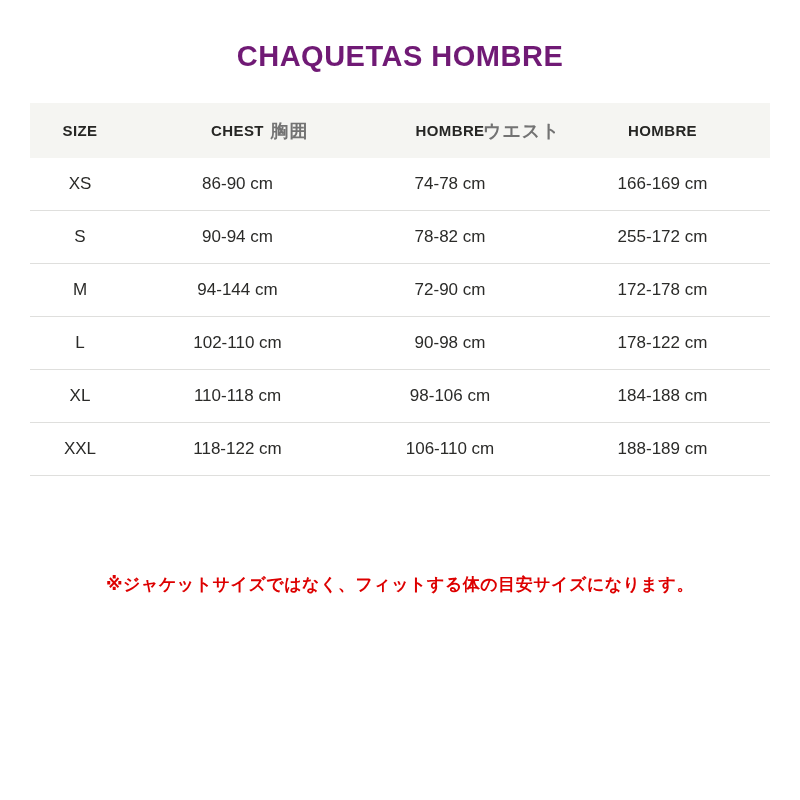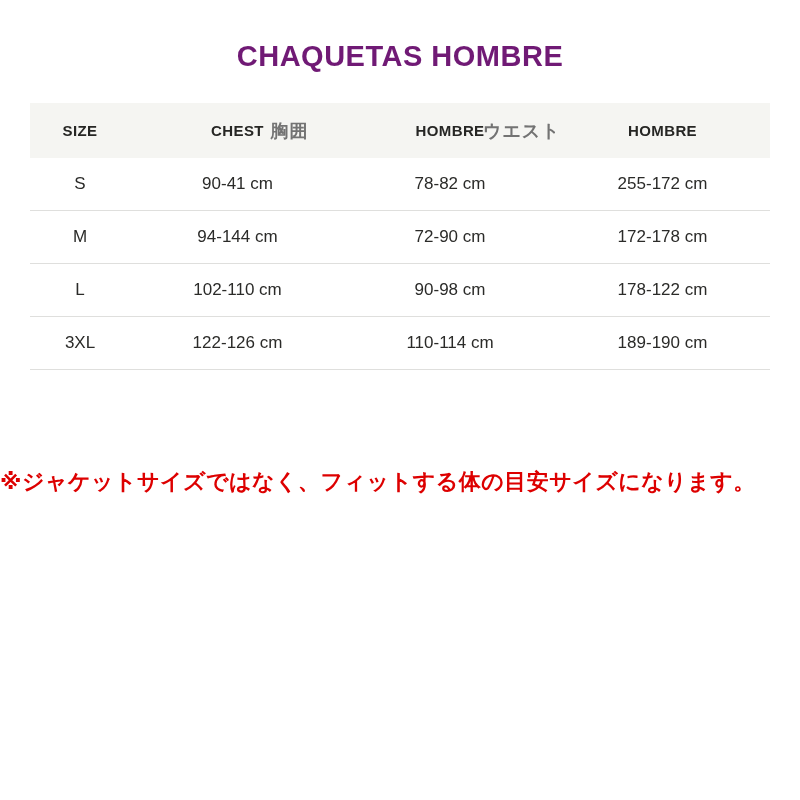--- a/index.html
+++ b/index.html
@@ -58,21 +58,22 @@
   }
   table.size-chart tbody td {
     height: 52px;
     border-bottom: 1px solid #dfdfdd;
     font-size: 17px;
     font-weight: 400;
     color: #2b2b29;
   }
   .fit-note {
     margin: 97px 0 0 0;
-    font-size: 22px;
+    text-align: center;
+    font-size: 17px;
     font-weight: 700;
     color: #dd0000;
     letter-spacing: 0.5px;
   }
 </style>
 </head>
 <body>
 
 <h1 class="page-title">CHAQUETAS HOMBRE</h1>
 
@@ -96,39 +97,51 @@
         <span>HOMBRE</span>
         <span class="jp-annotation">ウエスト</span>
       </th>
       <th>
         <span>HOMBRE</span>
       </th>
     </tr>
   </thead>
   <tbody>
     <tr>
+      <td>XS</td>
+      <td>86-90 cm</td>
+      <td>74-78 cm</td>
+      <td>166-169 cm</td>
+    </tr>
+    <tr>
       <td>S</td>
-      <td>90-41 cm</td>
+      <td>90-94 cm</td>
       <td>78-82 cm</td>
       <td>255-172 cm</td>
     </tr>
     <tr>
       <td>M</td>
       <td>94-144 cm</td>
       <td>72-90 cm</td>
       <td>172-178 cm</td>
     </tr>
     <tr>
       <td>L</td>
       <td>102-110 cm</td>
       <td>90-98 cm</td>
       <td>178-122 cm</td>
     </tr>
     <tr>
-      <td>3XL</td>
-      <td>122-126 cm</td>
-      <td>110-114 cm</td>
-      <td>189-190 cm</td>
+      <td>XL</td>
+      <td>110-118 cm</td>
+      <td>98-106 cm</td>
+      <td>184-188 cm</td>
+    </tr>
+    <tr>
+      <td>XXL</td>
+      <td>118-122 cm</td>
+      <td>106-110 cm</td>
+      <td>188-189 cm</td>
     </tr>
   </tbody>
 </table>
 
 <p class="fit-note">※ジャケットサイズではなく、フィットする体の目安サイズになります。</p>
 
 </body></html>

